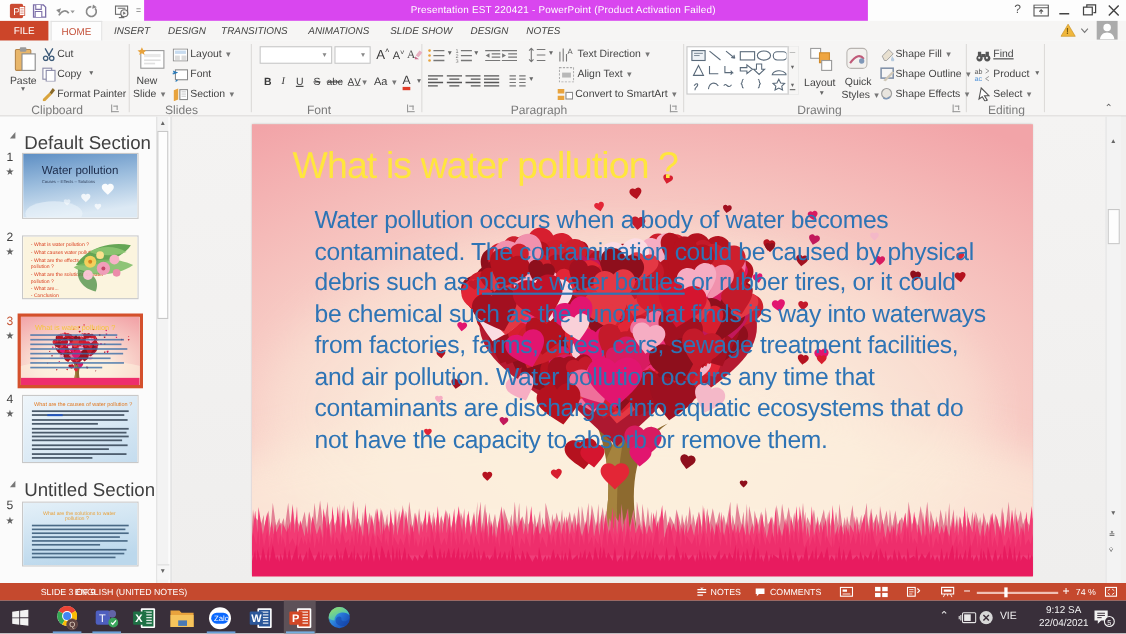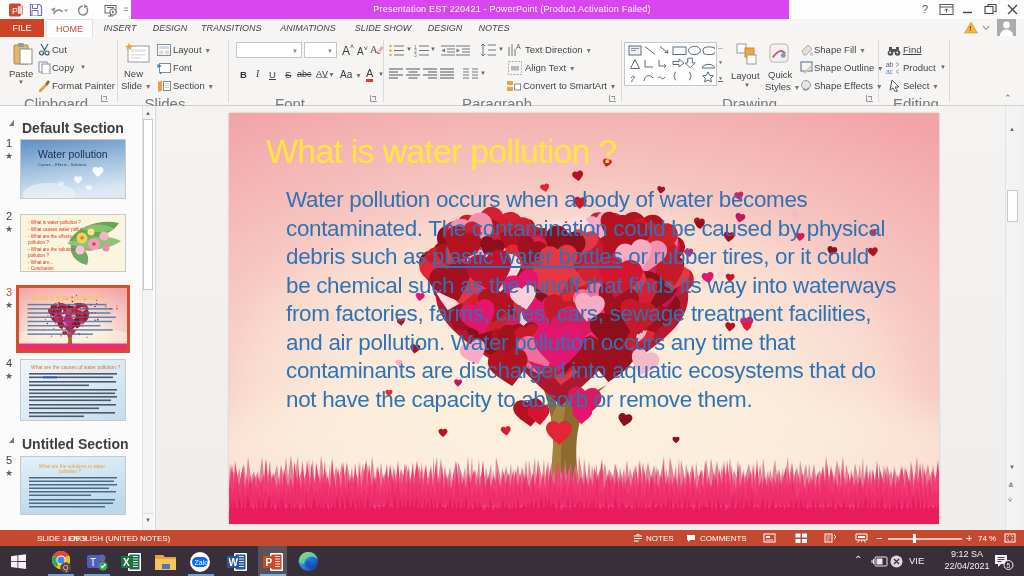--- a/index.html
+++ b/index.html
@@ -15,31 +15,31 @@
 
 
 #tabrow { position:absolute; left:0; top:19px; width:1024px; height:18px; background:#f6f5f4; }
 #filetab { position:absolute; left:0; top:0; width:44px; height:18px; background:#cc4529; color:#fff; font-size:9px; text-align:center; line-height:18px; }
 .tab { position:absolute; top:0; height:18px; font-size:9px; color:#444; line-height:18px; text-align:center; white-space:nowrap;font-style:italic; }
 #hometab { position:absolute; left:46px; top:0; width:47px; height:18px; background:#fdfdfd; border:1px solid #e2e2e2; border-bottom:none; color:#c4513a; font-size:9px; line-height:18px; text-align:center; }
 
 
 #ribbon { position:absolute; left:0; top:37px; width:1024px; height:69px; background:#f6f5f4; border-bottom:1px solid #d2d0ce; }
 .grpsep { position:absolute; top:3px; width:1px; height:62px; background:#dddbd9; }
-.grplabel { position:absolute; top:58px; font-size:15px; color:#7a7a7a; text-align:center; }
+.grplabel { position:absolute; top:58px; font-size:11px; color:#7a7a7a; text-align:center; }
 .launcher { position:absolute; top:58px; width:7px; height:7px; border-left:1px solid #999; border-bottom:1px solid #999; }
 .rtext { position:absolute; font-size:9.5px; color:#444; white-space:nowrap; }
 .ricon { position:absolute; }
 .combo { position:absolute; background:#fff; border:1px solid #c6c6c6; height:16px; }
 .dd { color:#777; font-size:7px; }
 
 
 #main { position:absolute; left:0; top:106px; width:1024px; height:424px; background:#f1f0ef; }
 #thumbpanel { position:absolute; left:0; top:0; width:156px; height:424px; background:#fbfbfb; border-right:1px solid #d8d8d8; }
-.sechdr { position:absolute; font-size:14px; color:#404040;font-weight:bold; }
+.sechdr { position:absolute; font-size:17px; color:#404040; }
 .thumb { position:absolute; left:20px; width:106px; background:#fff; border:1px solid #c8c8c8; overflow:hidden; }
 .thumbnum { position:absolute; left:6px; font-size:11px; color:#404040; }
 .thumbstar { position:absolute; left:5px; font-size:9px; color:#606060; }
 #lscroll { position:absolute; left:142px; top:0; width:11px; height:424px; background:#f3f3f3; border-left:1px solid #e0e0e0; }
 #canvas { position:absolute; left:157px; top:0; width:848px; height:424px; background:linear-gradient(#f4f3f2,#efeeed); }
 #slide { position:absolute; left:72px; top:7px; width:710px; height:411px; background:#f4acac; overflow:hidden; box-shadow:0 0 2px rgba(0,0,0,0.25); }
 #rscroll { position:absolute; left:1005px; top:0; width:14px; height:424px; background:#f3f3f3; border-left:1px solid #e3e3e3; }
 
 
 #slidetitle { position:absolute; left:37px; top:19px; font-size:34px; color:#ffe63c; letter-spacing:-0.8px; }

